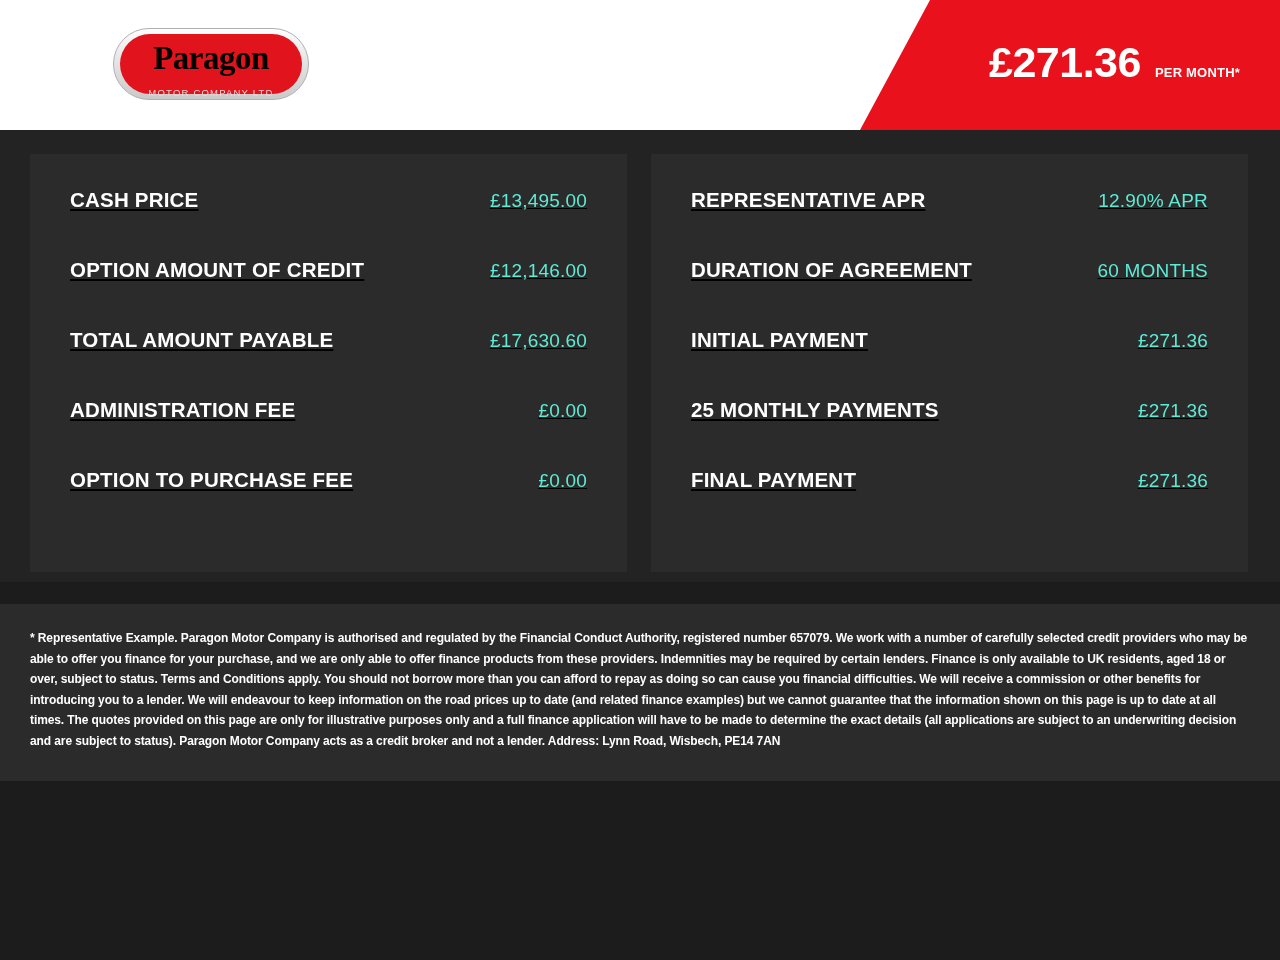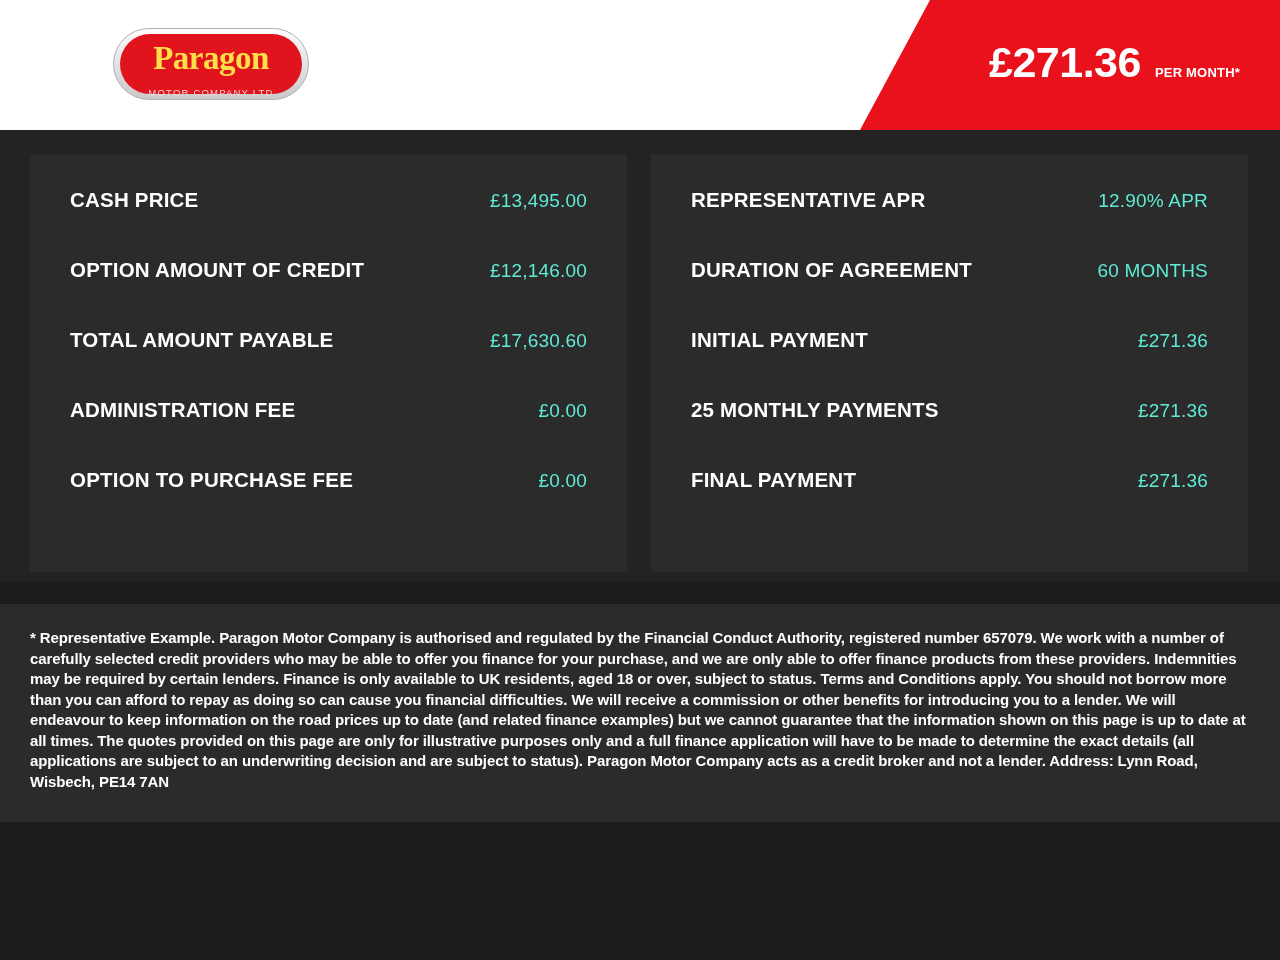--- a/index.html
+++ b/index.html
@@ -46,21 +46,21 @@
     border-radius: 30px;
     background: #e1131d;
     box-sizing: border-box;
   }
   .logo-text {
     position: absolute;
     left: 0;
     right: 0;
     top: 7px;
     text-align: center;
-    color: #fde047;
+    color: #000000;
     font-family: "Liberation Serif", serif;
     font-weight: bold;
     font-size: 33px;
     letter-spacing: -0.5px;
     line-height: 34px;
   }
   .logo-sub {
     position: absolute;
     left: 0;
     right: 0;
@@ -115,20 +115,21 @@
     font-size: 22px;
     font-weight: bold;
     letter-spacing: 0.3px;
     padding: 42px 0 0 30px;
   }
   .panels {
     display: flex;
     gap: 24px;
     padding: 24px 30px 0 30px;
     box-sizing: border-box;
+    text-decoration: underline;
   }
   .panel {
     background: #2b2b2b;
     width: 597px;
     box-sizing: border-box;
     padding: 34px 40px 34px 40px;
   }
   .row {
     display: flex;
     justify-content: space-between;
@@ -148,21 +149,21 @@
   }
 
   
   .disclaimer {
     margin-top: 22px;
     background: #2b2b2b;
     width: 1280px;
     box-sizing: border-box;
     padding: 24px 30px 30px 30px;
     color: #ffffff;
-    font-size: 15px;
+    font-size: 12px;
     line-height: 20.5px;
     font-weight: bold;
     letter-spacing: -0.1px;
   }
   .footer-fill {
     width: 1280px;
     height: 54px;
     background: #1c1c1c;
   }
 </style>

